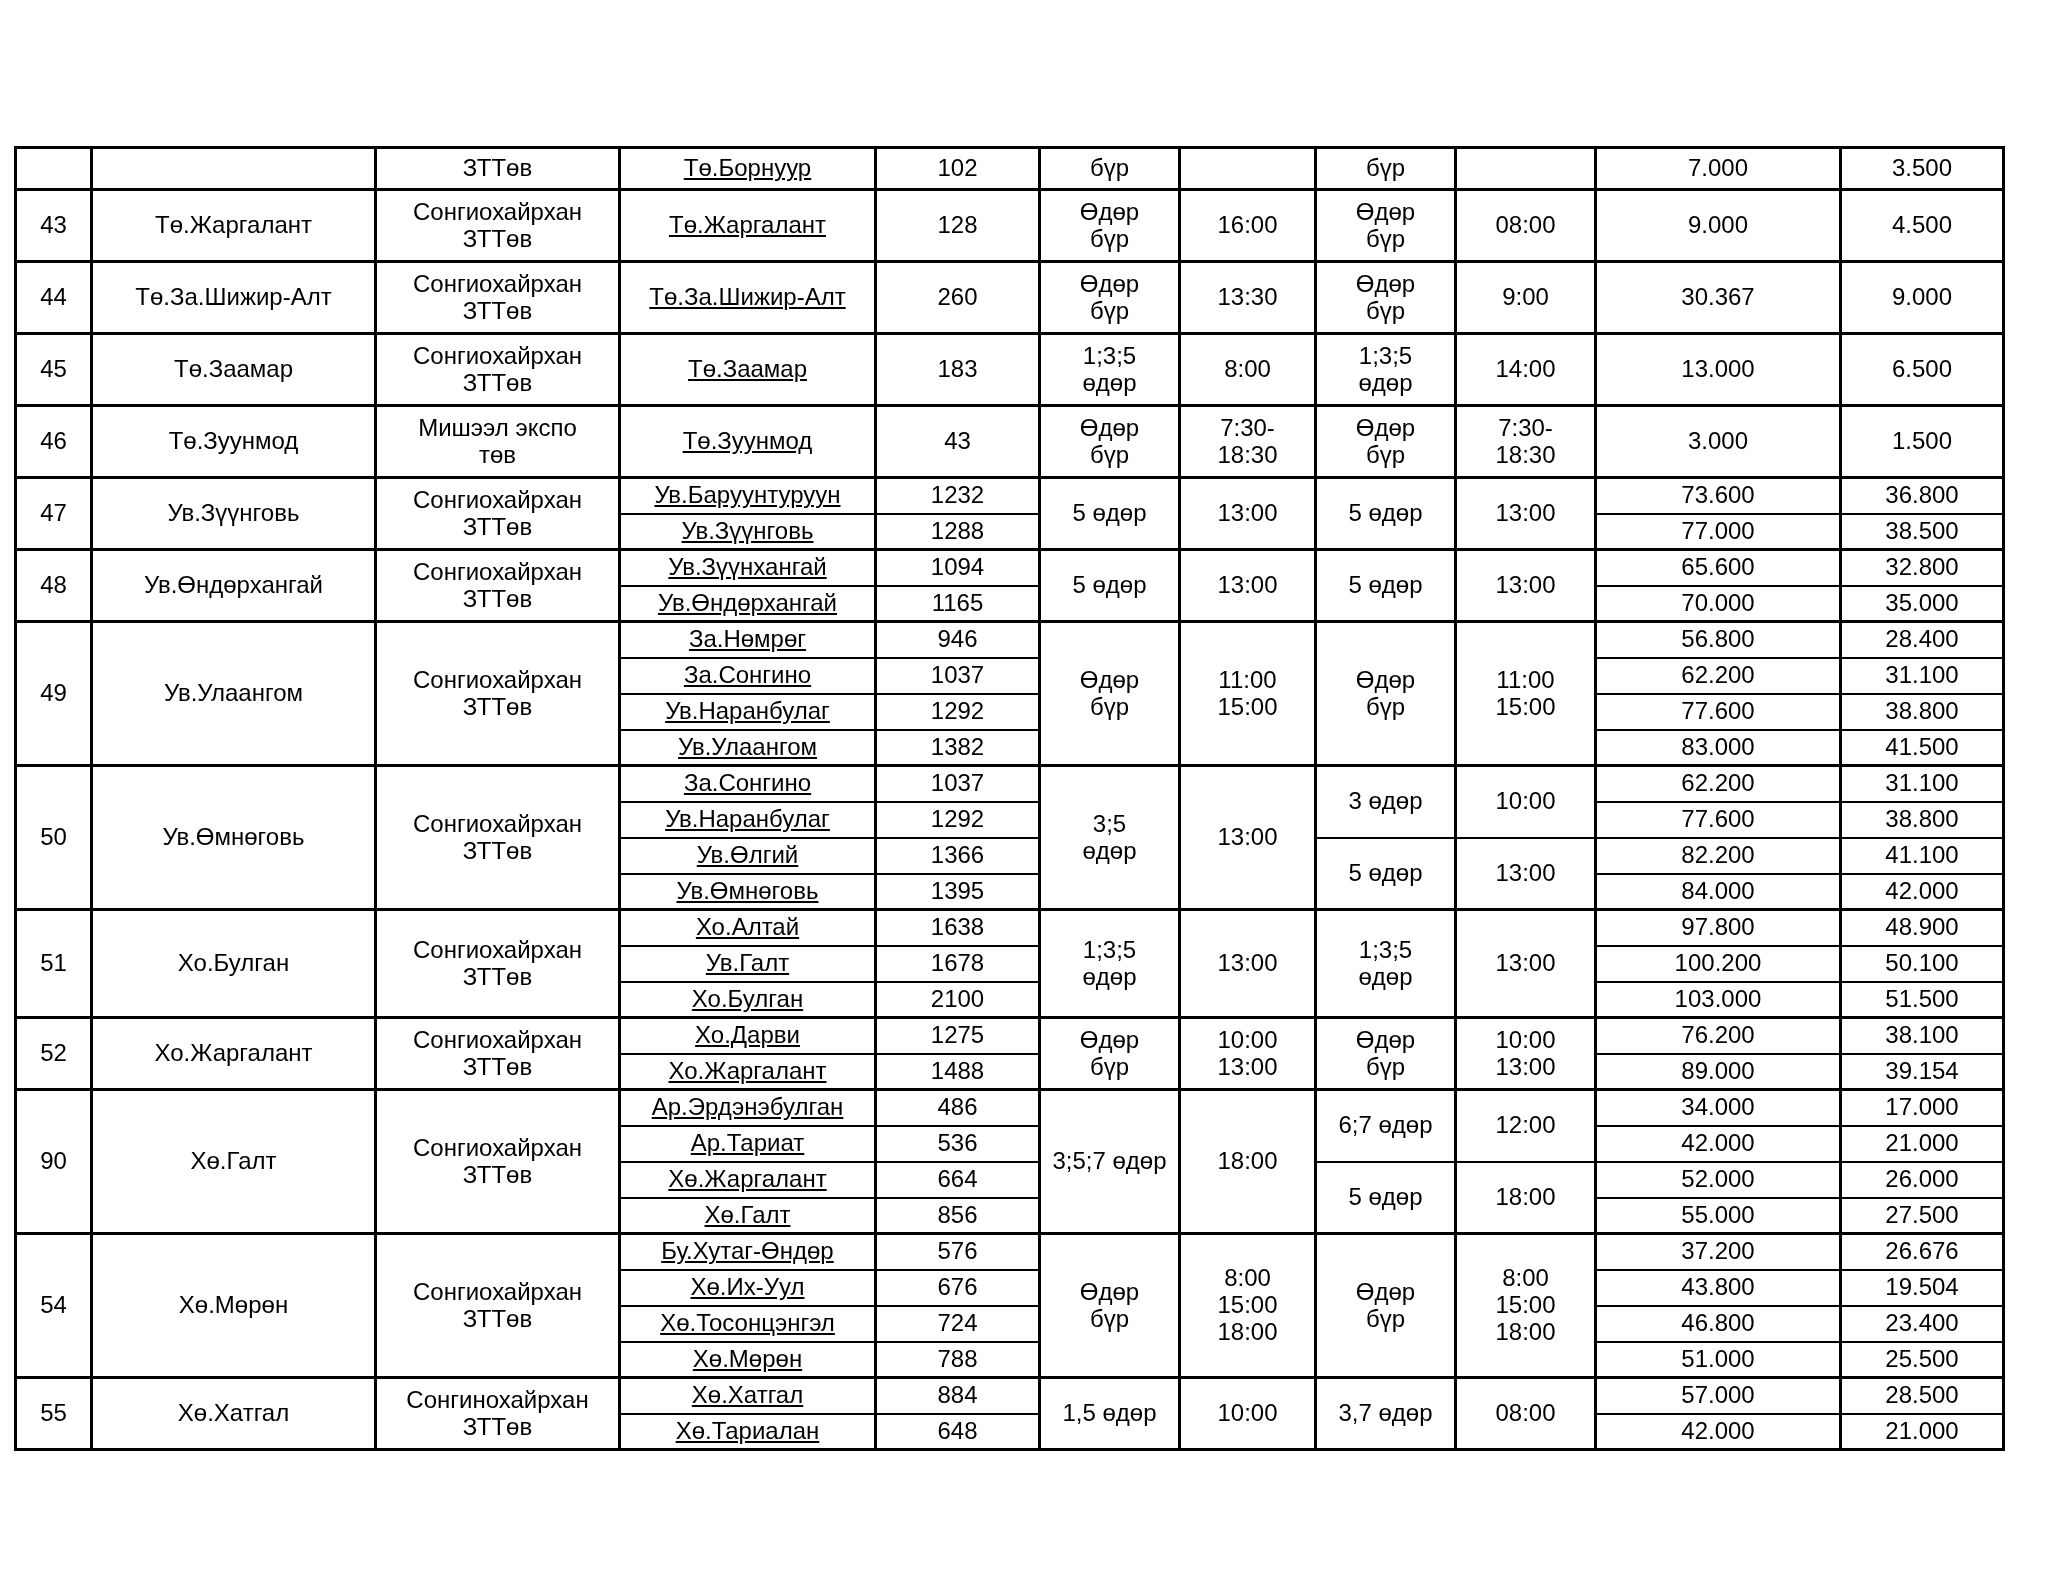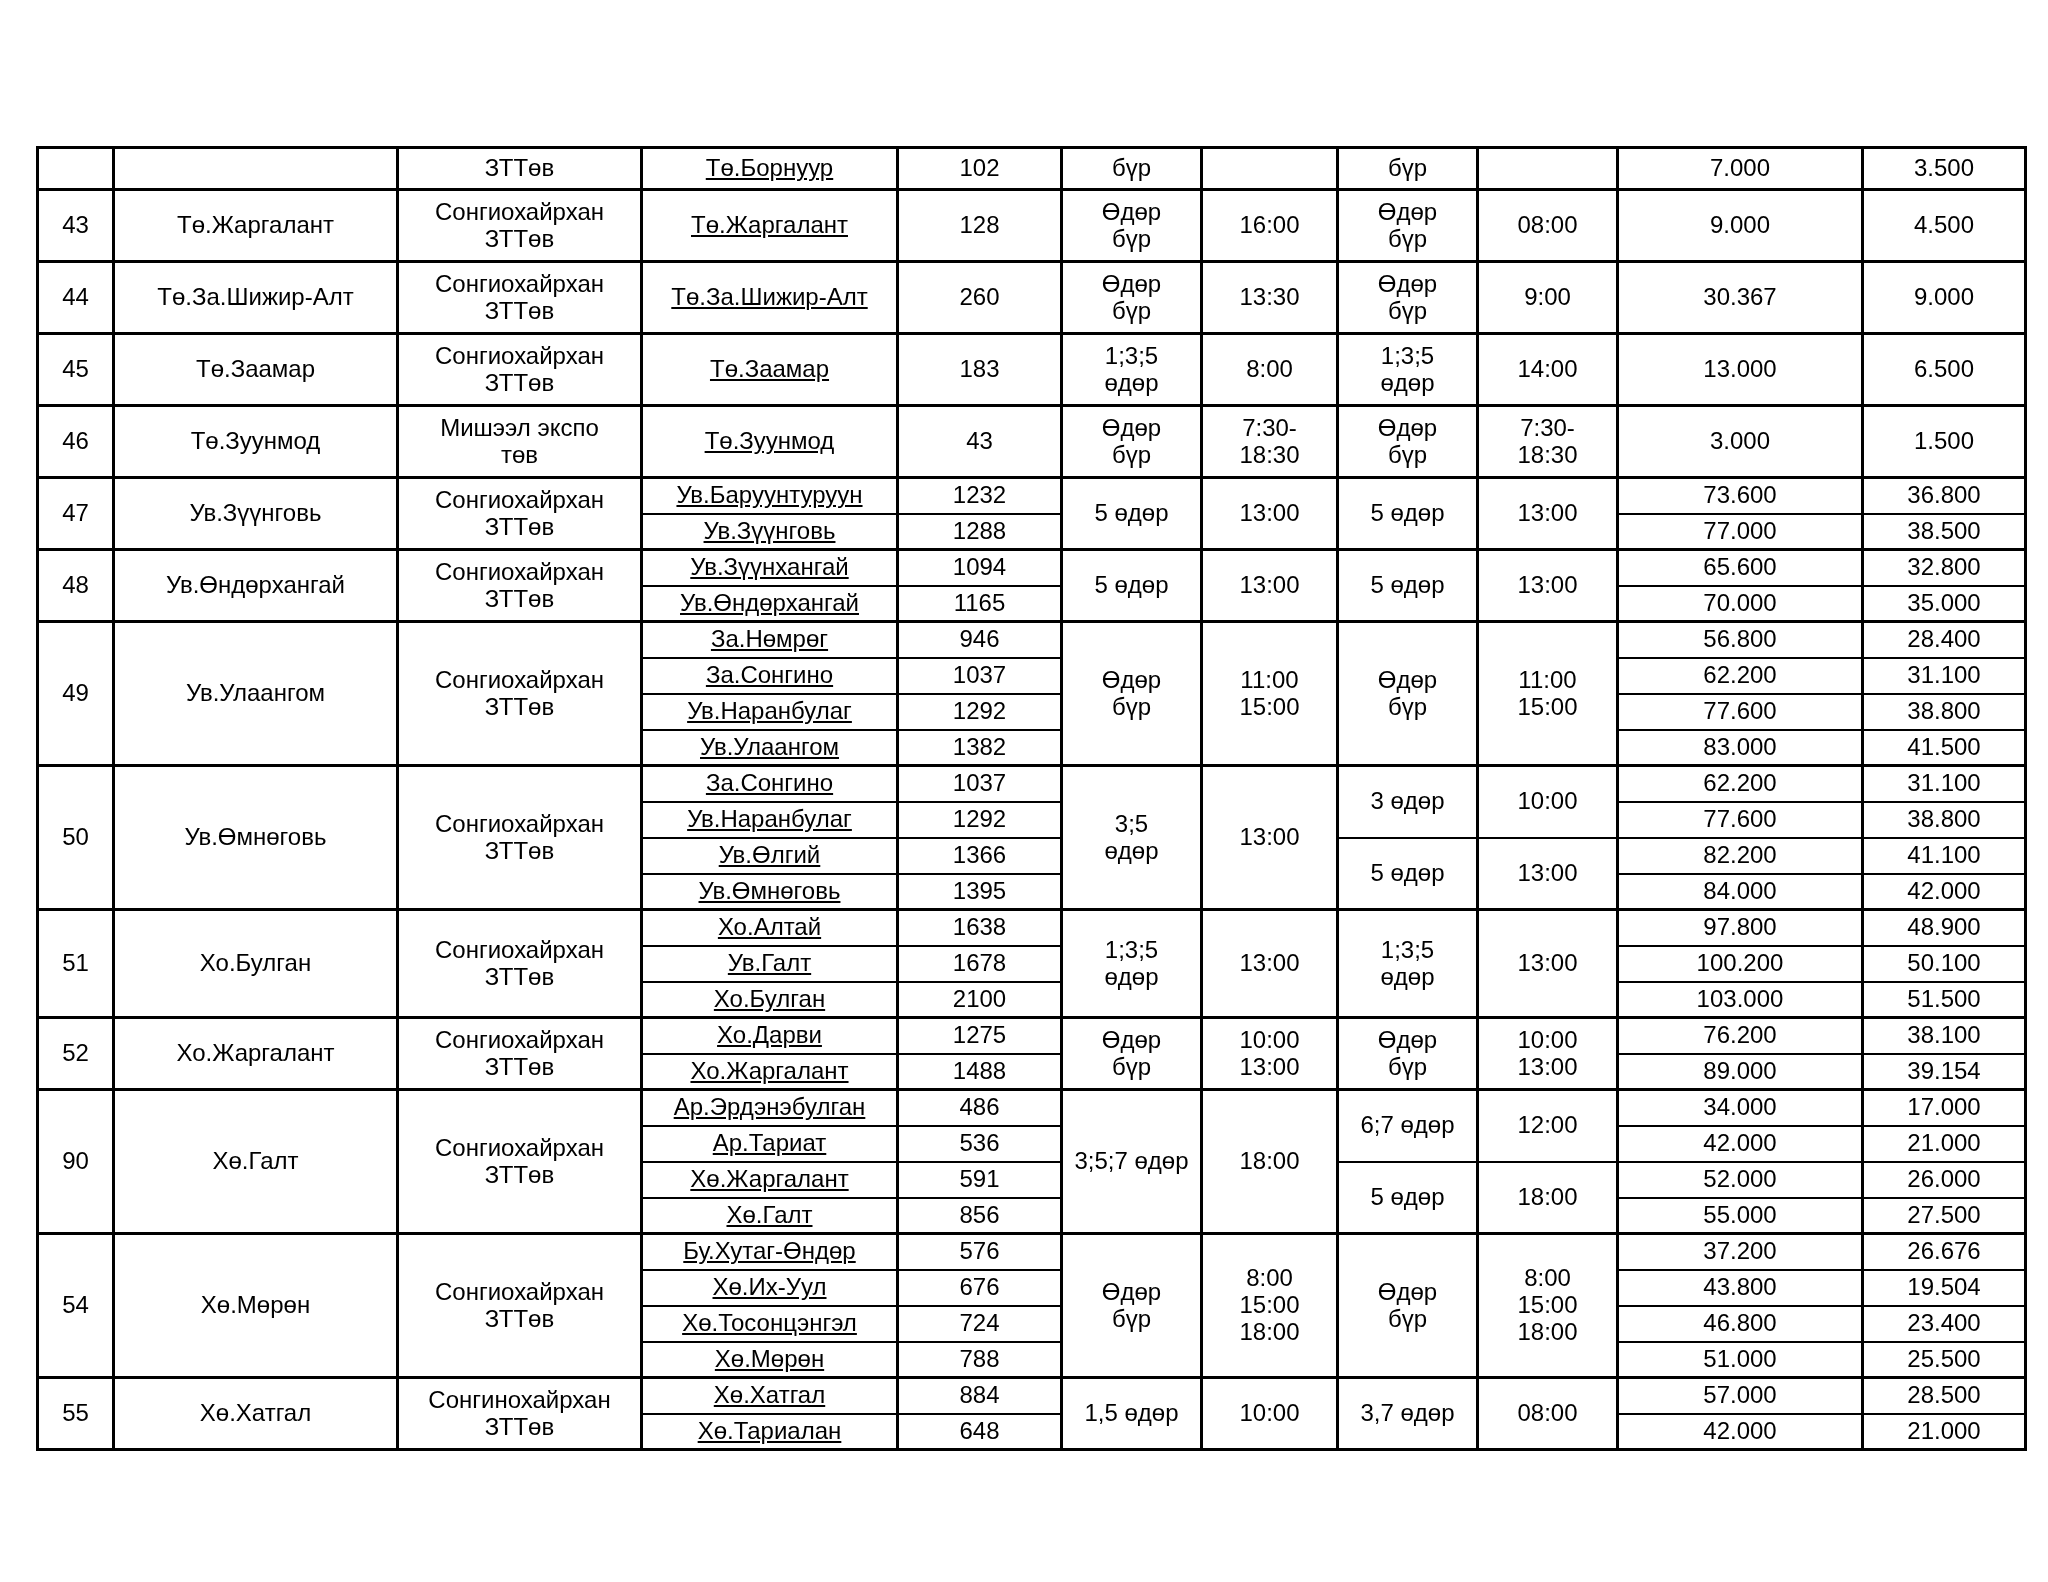--- a/index.html
+++ b/index.html
@@ -4,21 +4,21 @@
 <style>
   html,body { margin:0; padding:0; background:#ffffff; }
   .page {
     position:relative;
     width:2048px; height:1582px;
     background:#ffffff;
     font-family:"Liberation Sans", sans-serif;
     color:#000;
   }
   table.sched {
-    position:absolute; left:36px; top:146px;
+    position:absolute; left:14px; top:146px;
     width:1988px;
     border-collapse:collapse;
     table-layout:fixed;
     border:3px solid #000;
   }
   table.sched td {
     border-left:3px solid #000;
     border-right:3px solid #000;
     border-top:2px solid #000;
     font-size:24px;
@@ -312,21 +312,21 @@
           <td class="c-half">17.000</td>
         </tr>
         <tr>
           <td class="c-stop">Ар.Тариат</td>
           <td class="c-km">536</td>
           <td class="c-price">42.000</td>
           <td class="c-half">21.000</td>
         </tr>
         <tr>
           <td class="c-stop">Хө.Жаргалант</td>
-          <td class="c-km">591</td>
+          <td class="c-km">664</td>
           <td class="c-days ml" rowspan="2">5 өдөр</td>
           <td class="c-time ml" rowspan="2">18:00</td>
           <td class="c-price">52.000</td>
           <td class="c-half">26.000</td>
         </tr>
         <tr>
           <td class="c-stop">Хө.Галт</td>
           <td class="c-km">856</td>
           <td class="c-price">55.000</td>
           <td class="c-half">27.500</td>

